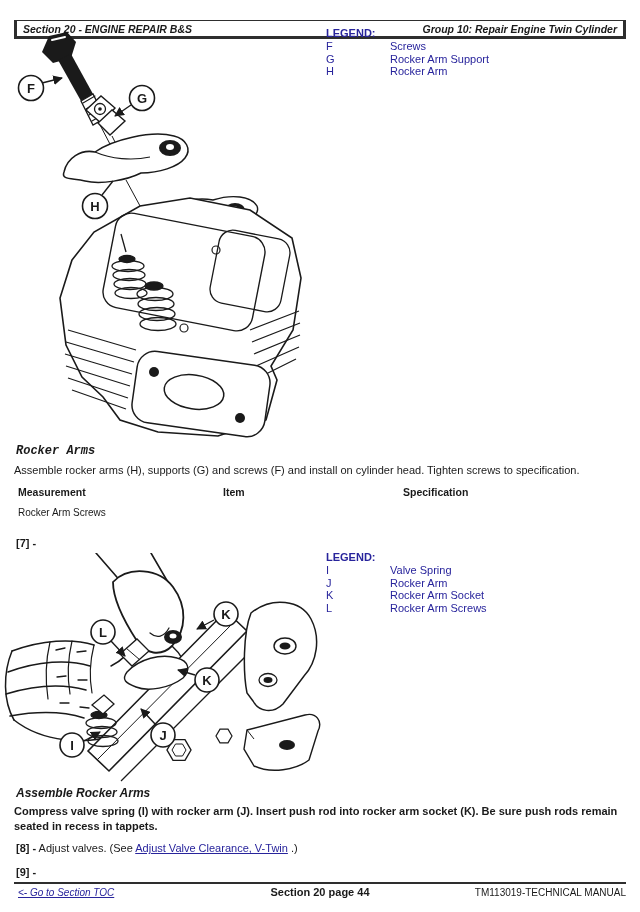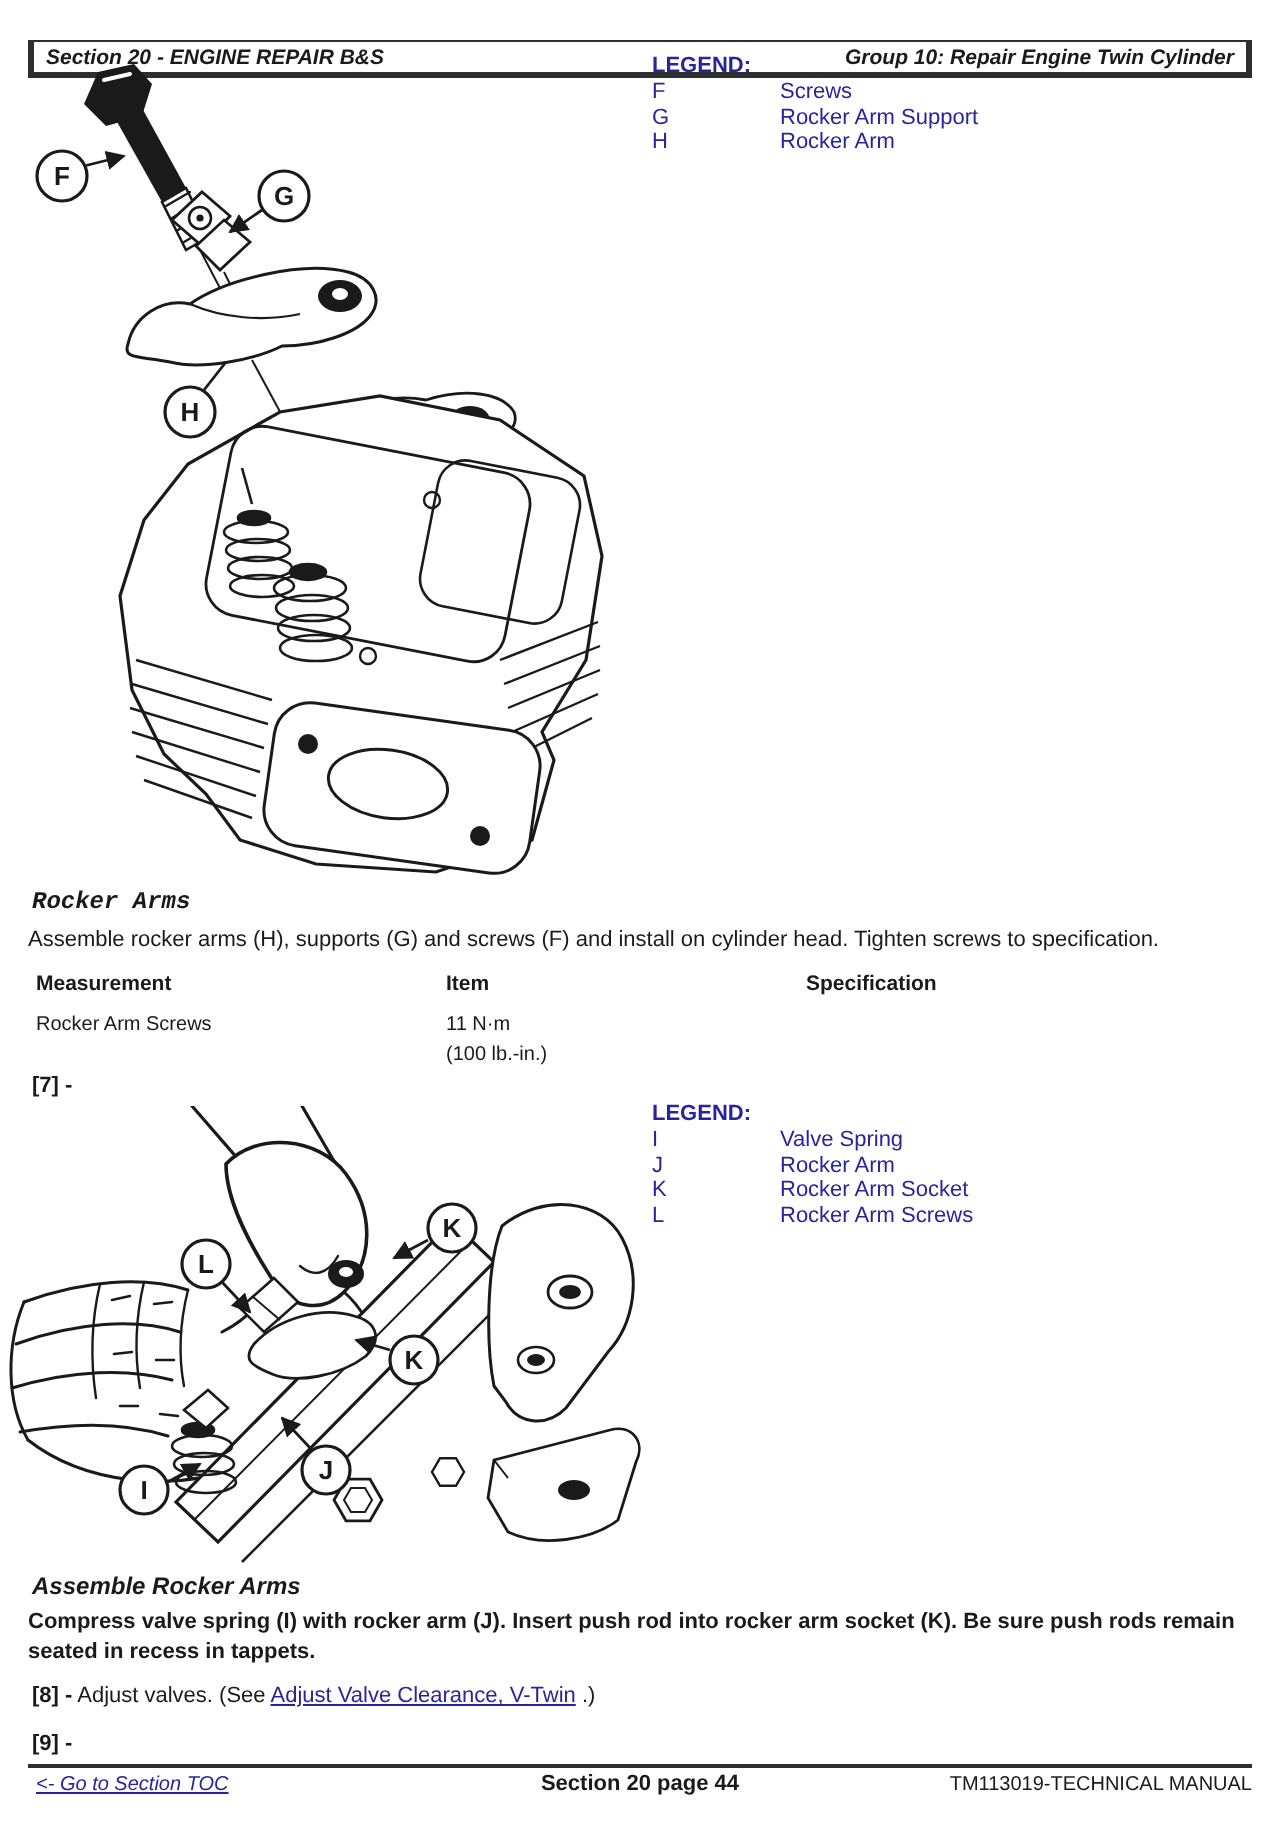--- a/index.html
+++ b/index.html
@@ -158,24 +158,20 @@
 </svg>
 
 <div class="abs section-heading" style="left:16px; top:444px;font-family:Liberation Mono, monospace;">Rocker Arms</div>
 <div class="abs body-text" style="left:14px; top:463px; width:614px;">Assemble rocker arms (H), supports (G) and screws (F) and install on cylinder head. Tighten screws to specification.</div>
 
 <div class="abs spec-table">
   <div class="th">Measurement</div>
   <div class="th">Item</div>
   <div class="th">Specification</div>
   <div class="td">Rocker Arm Screws</div>
-  <div class="td">
-    <div>11 N·m</div>
-    <div>(100 lb.-in.)</div>
-  </div>
 </div>
 
 <div class="abs step-label" style="left:16px; top:537px;">[7] -</div>
 
 <div class="abs legend legend-bottom">
   <div class="legend-title">LEGEND:</div>
   <div class="legend-grid">
     <span>I</span>
     <span>Valve Spring</span>
     <span>J</span>

